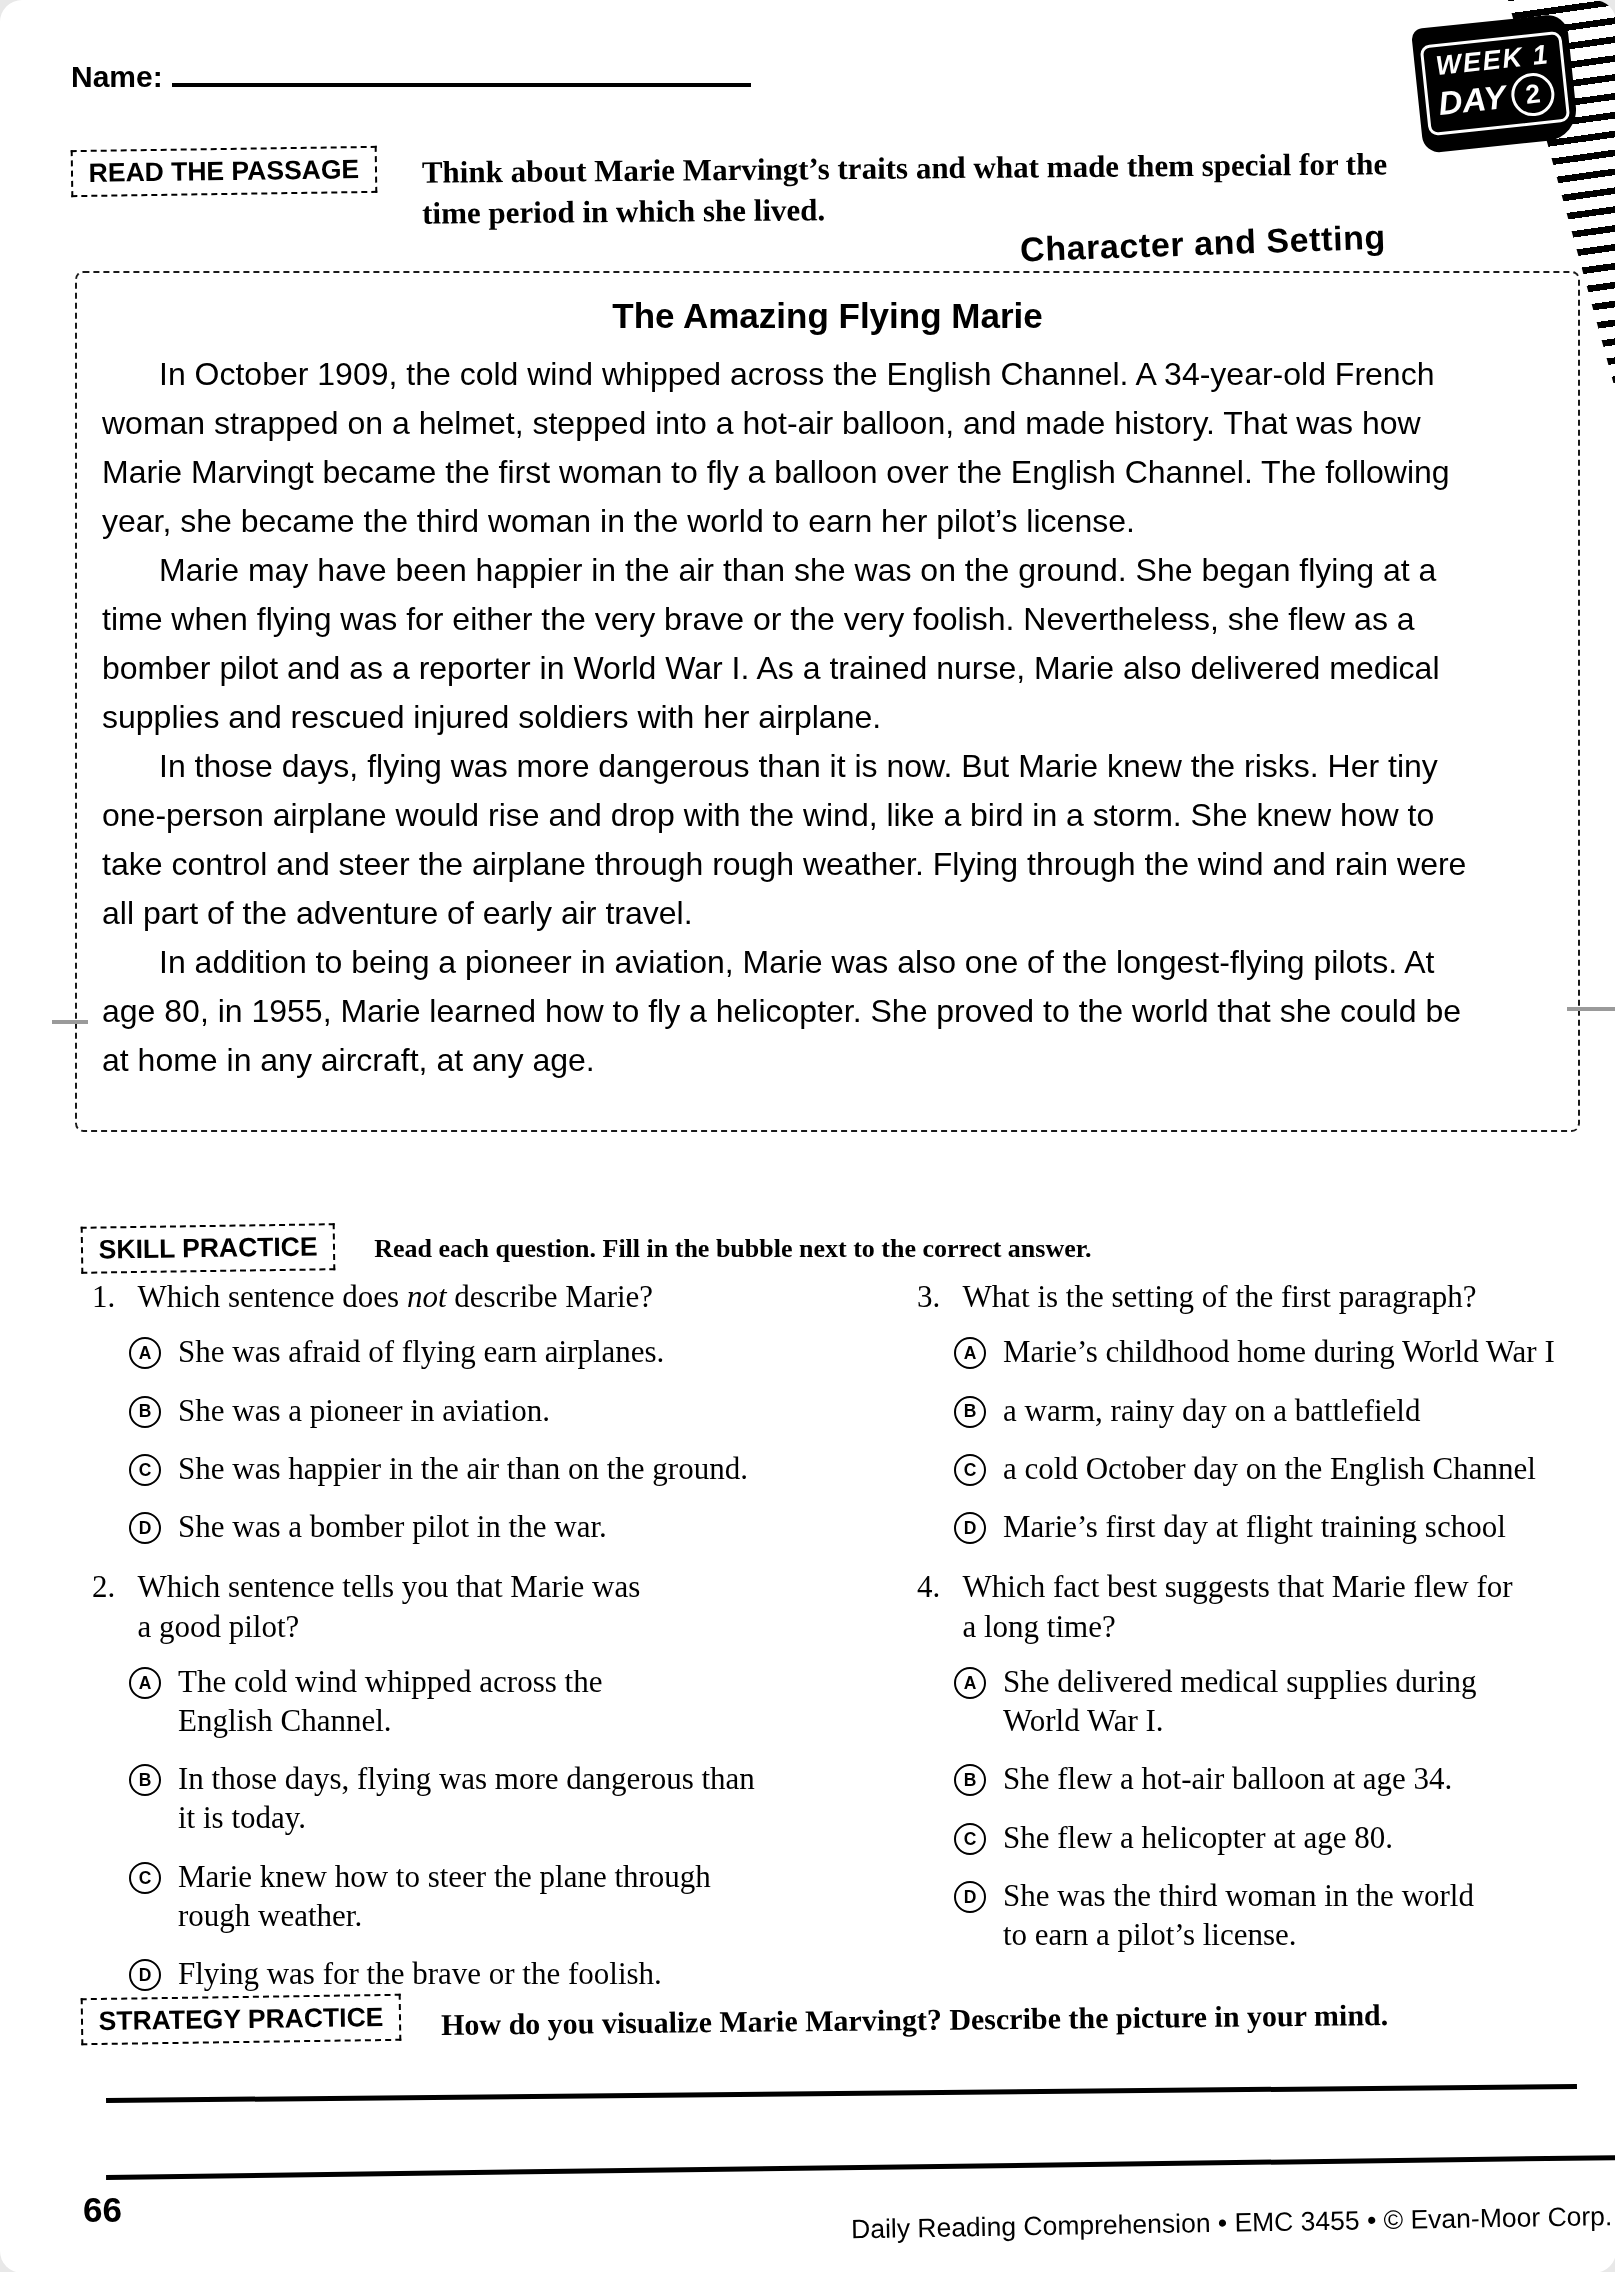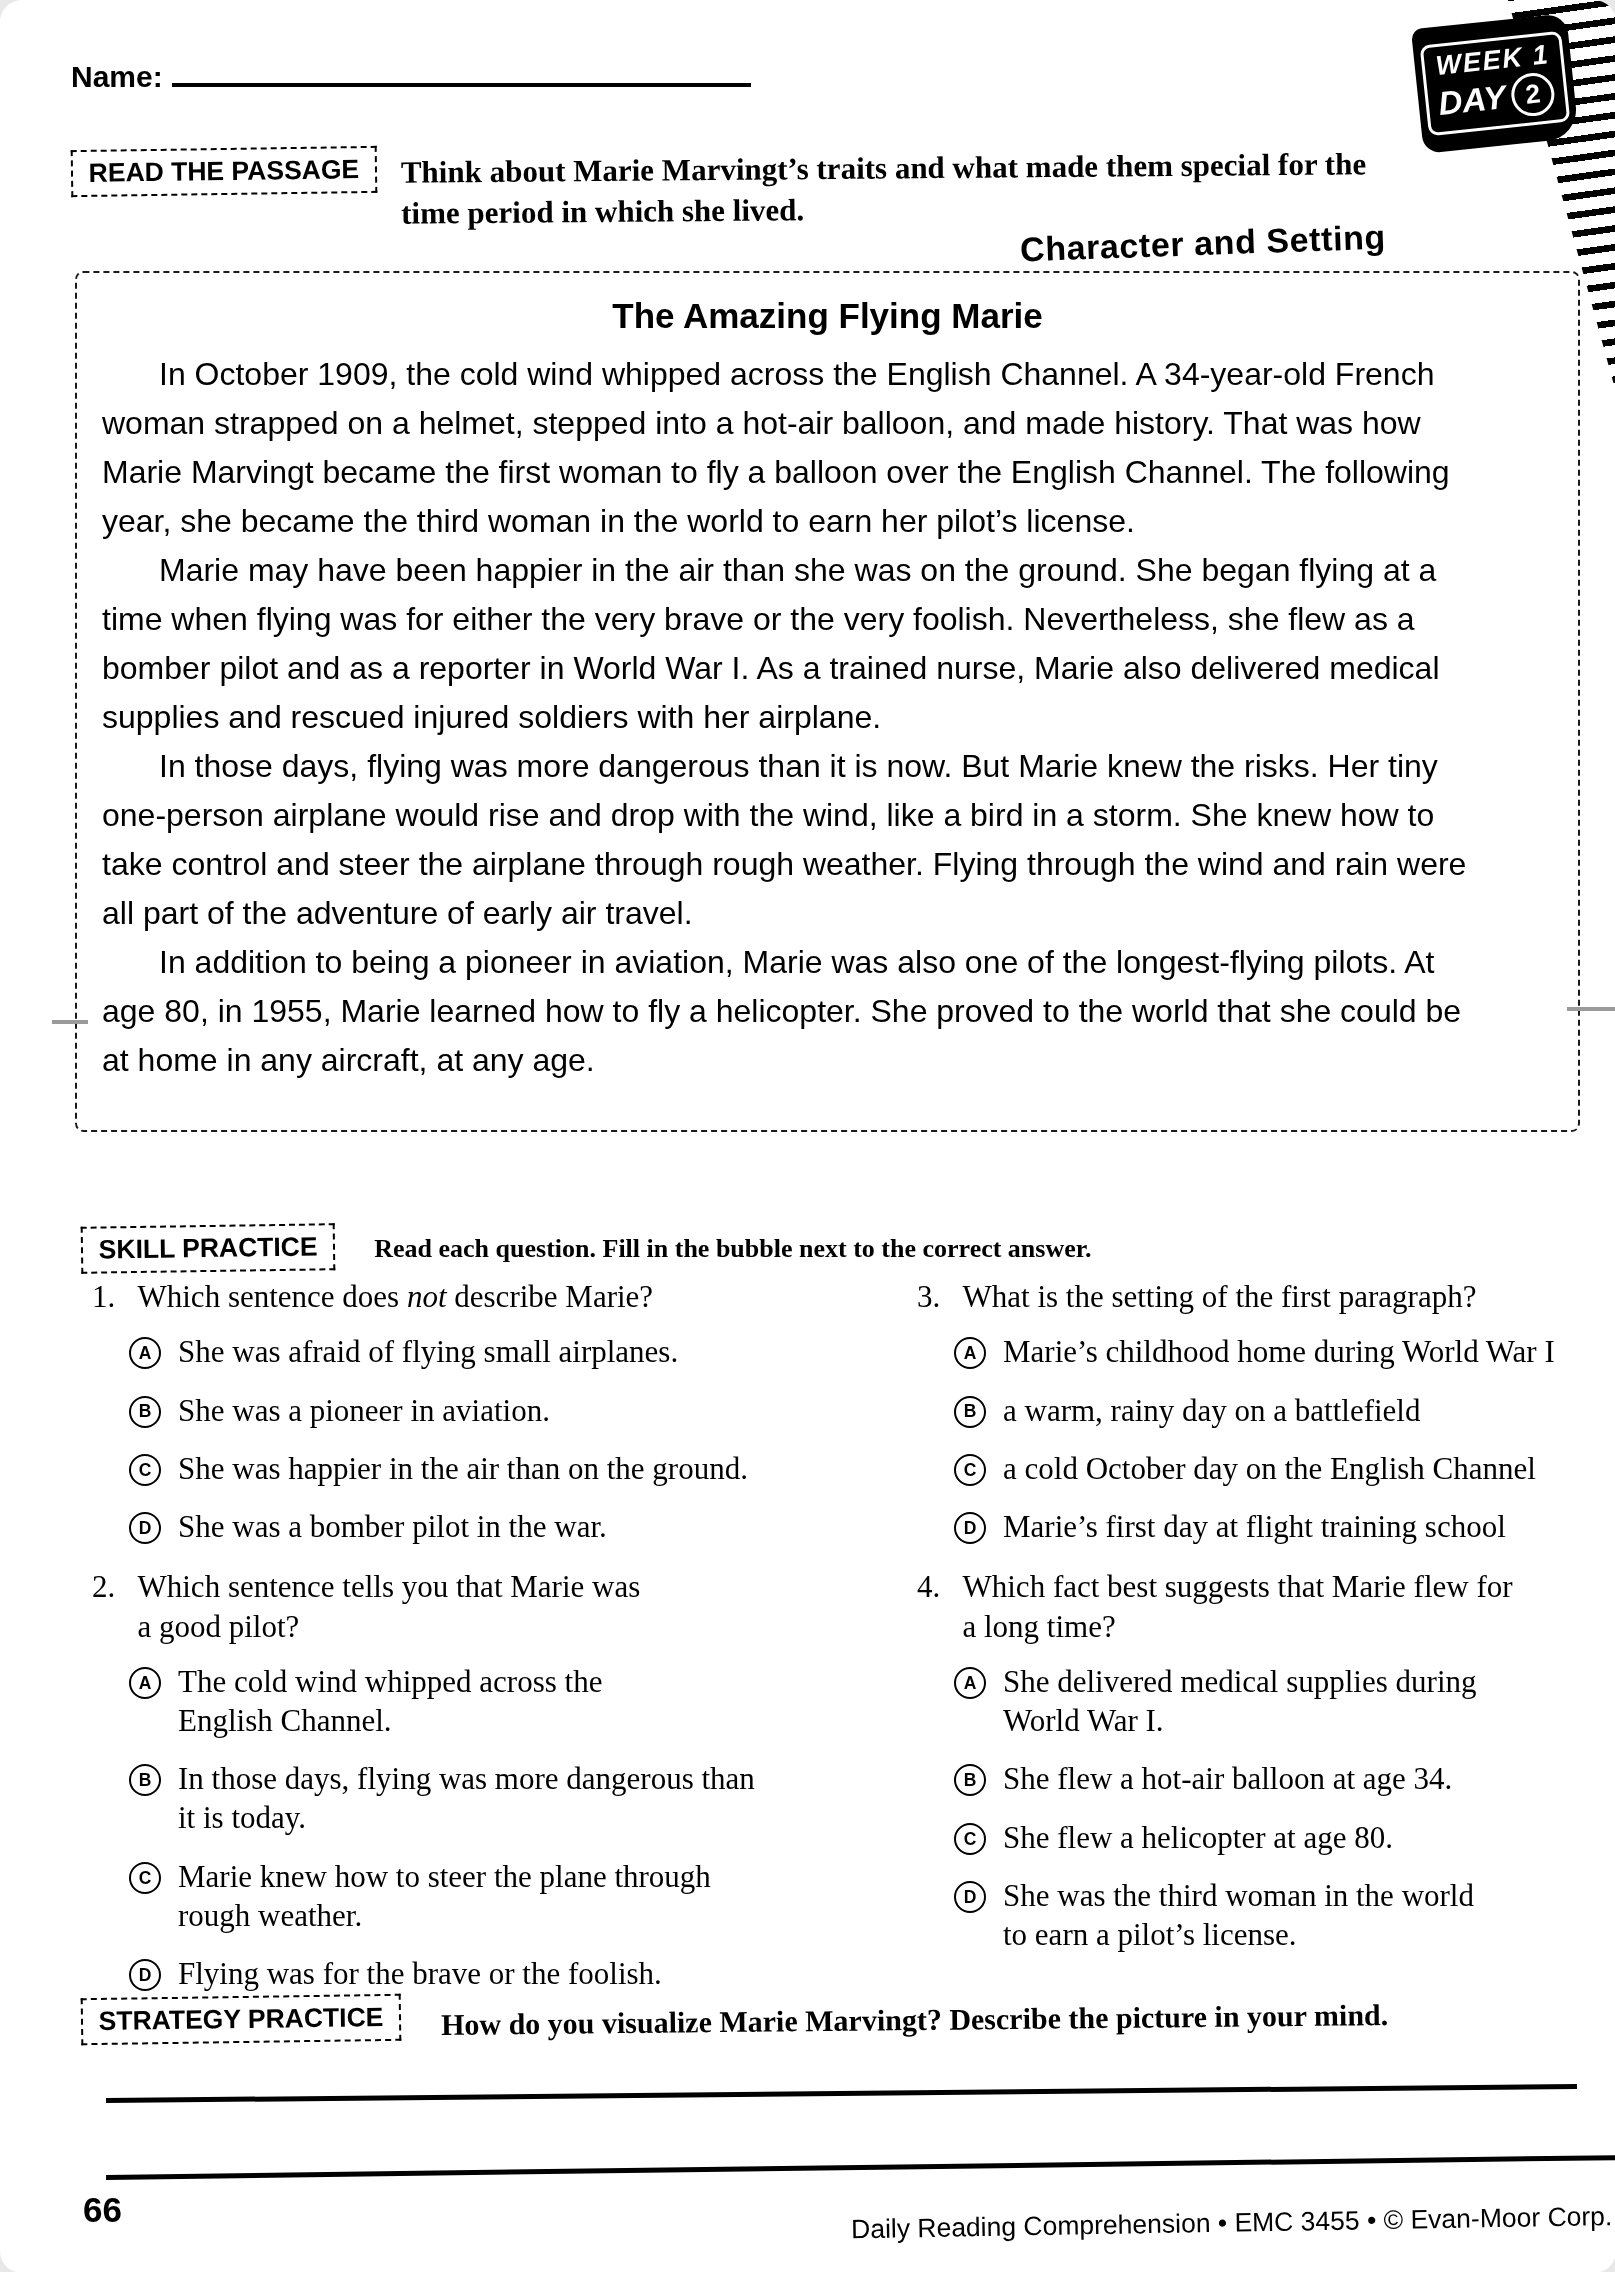--- a/index.html
+++ b/index.html
@@ -30,21 +30,21 @@
   .badge-day-row { display:flex; align-items:center; gap:6px; }
   .badge-day { color:#fff; font-family:"Liberation Sans",sans-serif; font-weight:bold; font-style:italic; font-size:33px; }
   .badge-day-num { color:#fff; border:3px solid #fff; border-radius:50%; width:37px; height:37px;
     display:flex; align-items:center; justify-content:center;
     font-family:"Liberation Sans",sans-serif; font-weight:bold; font-size:26.5px; }
 
   
   .label-box { display:inline-block; border:2.4px dashed #000; padding:6px 15.7px; background:#fff;
     font-family:"Liberation Sans",sans-serif; font-weight:bold; font-size:26.5px; white-space:nowrap;
     transform:rotate(-0.8deg); }
-  .read-row { position:absolute; top:148px; left:71px; display:flex; gap:24px; align-items:flex-start; }
+  .read-row { position:absolute; top:148px; left:71px; display:flex; gap:45px; align-items:flex-start; }
   .read-row .instruction { font-family:"Liberation Serif",serif; font-weight:bold; font-size:31px;
     line-height:1.32; width:1079px; transform:rotate(-0.5deg); }
 
   
   .passage-box { position:absolute; top:271px; left:75px; width:1505px; height:861px;
     border:2.4px dashed #1a1a1a; border-radius:8.4px; box-sizing:border-box; padding:15.7px 25px 0; }
   .passage-title { text-align:center; font-family:"Liberation Sans",sans-serif; font-weight:bold;
     font-size:35px; margin:7.2px 0 14.5px; }
   .passage-box p { font-family:"Liberation Sans",sans-serif; font-size:32px; line-height:49px;
     margin:0; text-indent:57px; white-space:pre-line; }
@@ -138,21 +138,21 @@
     <span class="instruction">Read each question. Fill in the bubble next to the correct answer.</span>
   </div>
 
   <div class="question q1">
     <div class="q-head">
       <span class="q-num">1.</span>
       <span class="q-text"><span>Which sentence does </span><em>not</em><span> describe Marie?</span></span>
     </div>
     <div class="option">
       <span class="bubble">A</span>
-      <span class="opt-text">She was afraid of flying small airplanes.</span>
+      <span class="opt-text">She was afraid of flying earn airplanes.</span>
     </div>
     <div class="option">
       <span class="bubble">B</span>
       <span class="opt-text">She was a pioneer in aviation.</span>
     </div>
     <div class="option">
       <span class="bubble">C</span>
       <span class="opt-text">She was happier in the air than on the ground.</span>
     </div>
     <div class="option">

